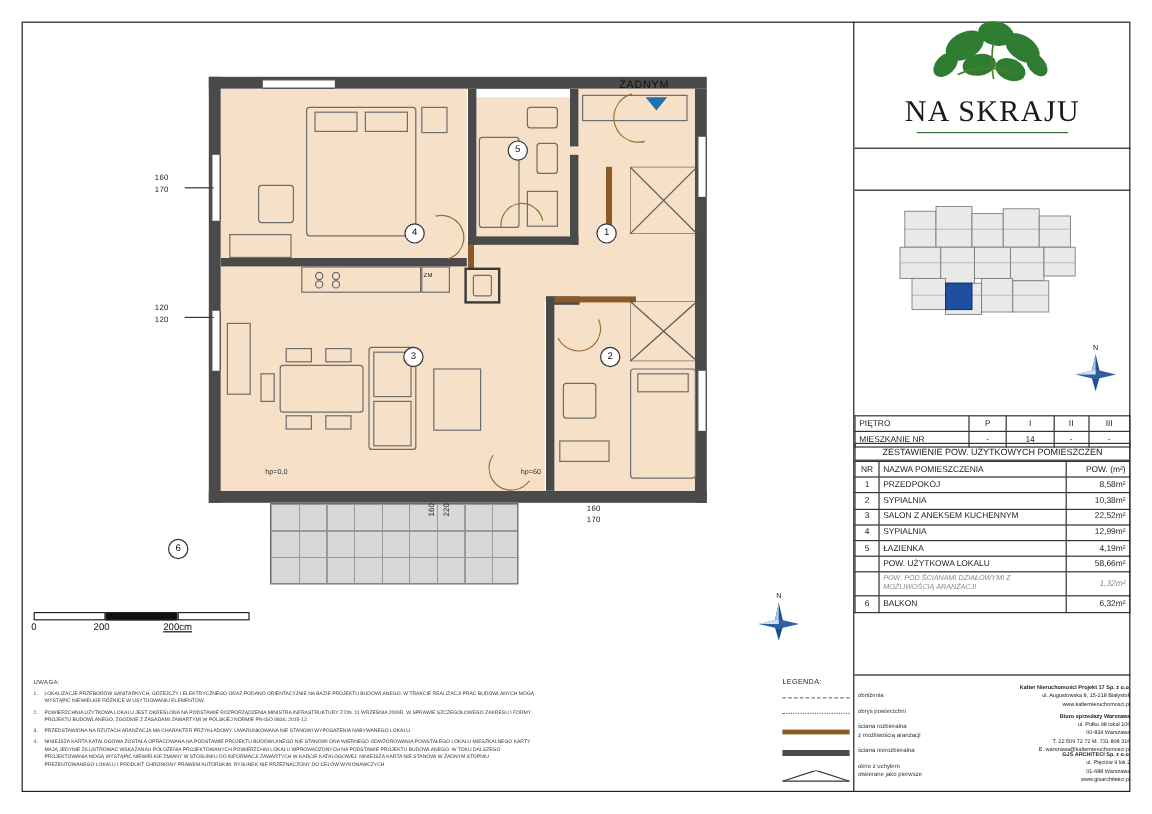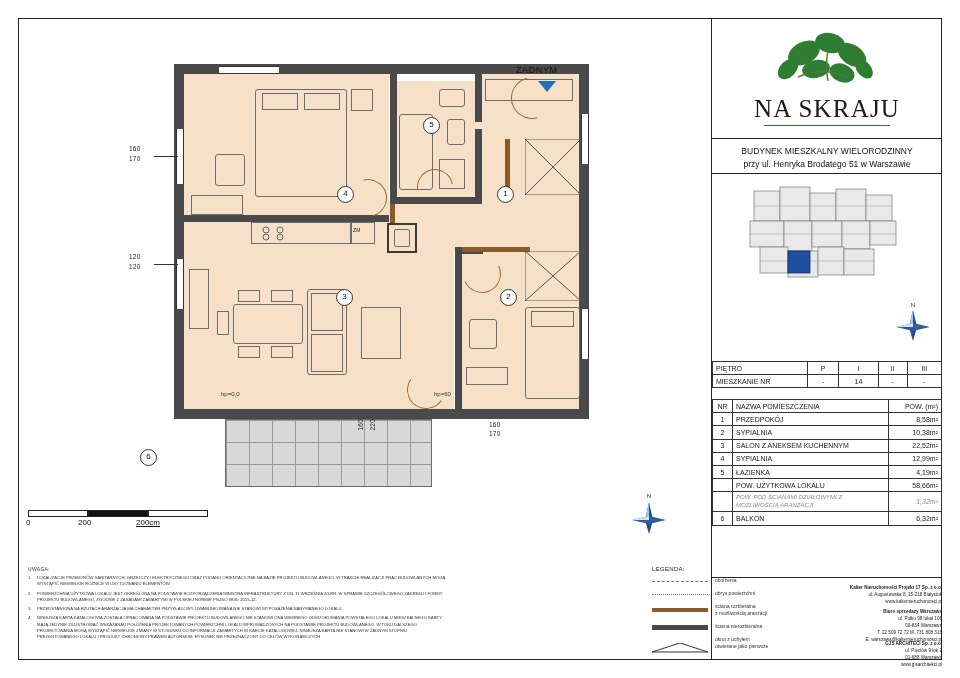--- a/index.html
+++ b/index.html
@@ -43,21 +43,21 @@
   #legend{position:absolute;left:652px;top:566px;width:240px;}
   #legend .ltitle{font-size:6px;color:#222;margin-bottom:5px;letter-spacing:.3px;}
   #legend .lrow{display:flex;align-items:center;margin-bottom:5px;}
   #legend .swatch{width:56px;flex:0 0 56px;height:8px;position:relative;margin-right:7px;}
   #legend .ltxt{font-size:5px;color:#333;line-height:1.45;}
 
   
   .compass{position:absolute;}
 
   
-  #right{position:absolute;left:712px;top:21px;width:230px;height:640px;}
+  #right{position:absolute;left:712px;top:6px;width:230px;height:640px;}
   #logo{position:absolute;left:0;top:4px;width:230px;height:112px;}
   .brand{position:absolute;width:230px;text-align:center;font-family:"Liberation Serif",serif;
      font-size:25px;letter-spacing:1.2px;color:#1a1a1a;top:74px;}
   .brandline{position:absolute;left:52px;top:104px;width:126px;height:1px;background:#2f6f2f;}
   .subttl{position:absolute;left:0;top:124px;width:230px;text-align:center;font-size:8.5px;line-height:1.55;color:#111;}
   .hr{position:absolute;left:0;width:230px;height:1px;background:#222;}
 
   #keyplan{position:absolute;left:12px;top:158px;width:206px;height:120px;}
   .kp-svg{position:absolute;left:0;top:0;}
 
@@ -303,24 +303,20 @@
         <ellipse cx="152" cy="44" rx="11" ry="7" transform="rotate(50 152 44)"></ellipse>
       </g>
       <g stroke="#4e7d2a" stroke-width="1.4" fill="none">
         <path d="M86 52 C100 46 118 44 134 52"></path>
         <path d="M116 24 C114 36 114 46 116 56"></path>
       </g>
     </svg>
     <div class="brand">NA SKRAJU</div>
     <div class="brandline"></div>
     <div class="hr" style="top:117px;"></div>
-    <div class="subttl">
-      <span>BUDYNEK MIESZKALNY WIELORODZINNY</span><br>
-      <span>przy ul. Henryka Brodatego 51 w Warszawie</span>
-    </div>
     <div class="hr" style="top:152px;"></div>
 
     <svg id="keyplan" class="kp-svg" viewBox="0 0 206 120">
       <g fill="#e9e9e9" stroke="#777" stroke-width="0.7">
         <rect x="30" y="12" width="26" height="30"></rect>
         <rect x="56" y="8" width="30" height="34"></rect>
         <rect x="86" y="14" width="26" height="28"></rect>
         <rect x="112" y="10" width="30" height="32"></rect>
         <rect x="142" y="16" width="26" height="26"></rect>
         <rect x="26" y="42" width="34" height="26"></rect>
@@ -361,20 +357,21 @@
       <tr>
         <td>MIESZKANIE NR</td>
         <td class="c">-</td>
         <td class="c">14</td>
         <td class="c">-</td>
         <td class="c">-</td>
       </tr>
     </tbody>
       </table>
 
+    <div class="zest-h">ZESTAWIENIE POW. UŻYTKOWYCH POMIESZCZEŃ</div>
 
     <table class="tbl" id="rooms">
       <tbody>
           <tr>
         <td class="num">NR</td>
         <td>NAZWA POMIESZCZENIA</td>
         <td class="area">POW. (m²)</td>
       </tr>
       <tr>
         <td class="num">1</td>

